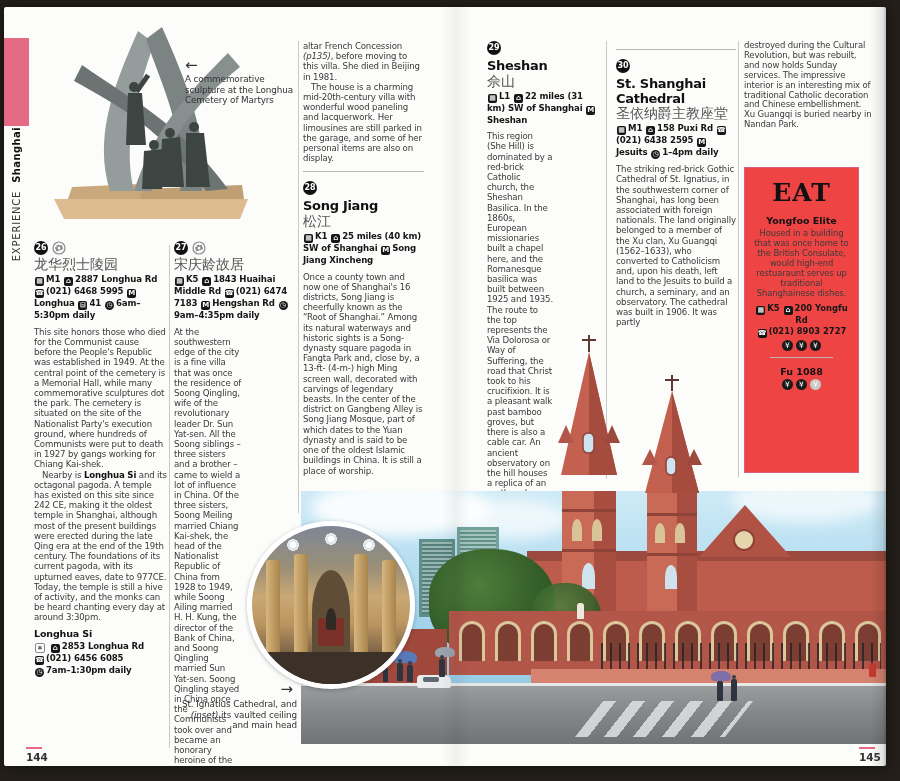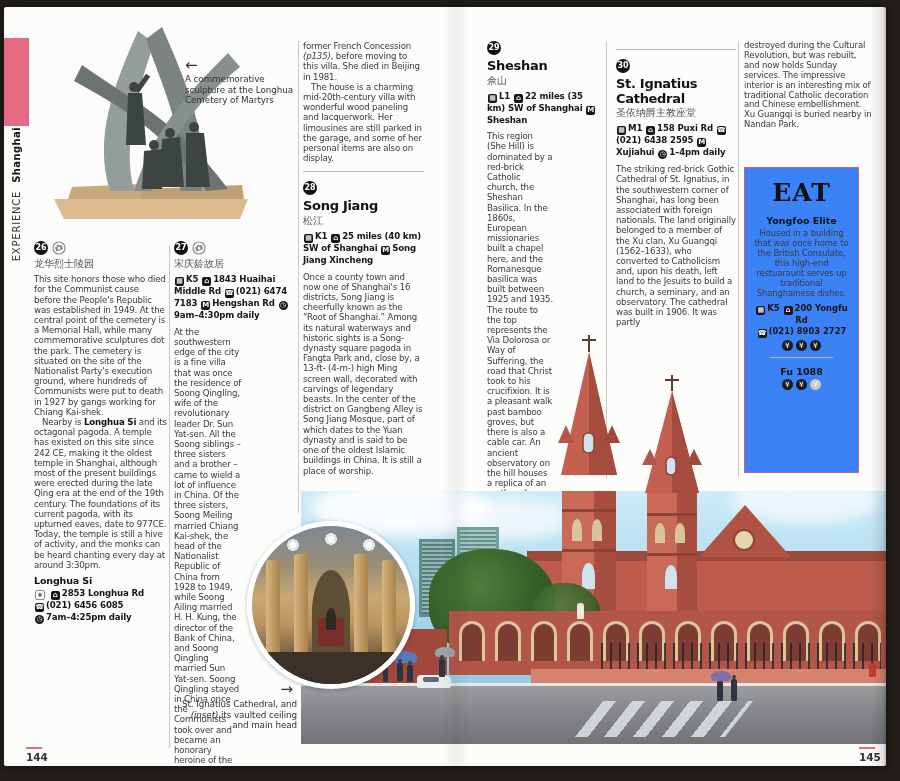--- a/index.html
+++ b/index.html
@@ -30,41 +30,41 @@
   
   .col{position:absolute;color:#3a3a3a;font-size:8.6px;line-height:10.2px;letter-spacing:-0.15px;}
   .col p{margin:0 0 5px 0;}
   .col p.indent{text-indent:8px;margin-top:-5px;}
   .rule{position:absolute;width:1px;background:#c9c9c6;}
 
   .badge-row{display:flex;align-items:center;gap:4px;margin:0 0 4px 0;}
   .badge{width:14px;height:14px;border-radius:50%;background:#111;color:#fff;
     font-size:8px;font-weight:bold;display:flex;align-items:center;justify-content:center;}
   .entry-title{font-size:13px;line-height:14.5px;font-weight:bold;color:#111;margin:2px 0 2px 0;letter-spacing:-0.3px;}
-  .chinese{font-size:10px;color:#555;margin:0 0 5px 0;letter-spacing:0;}
+  .chinese{font-size:14px;color:#555;margin:0 0 5px 0;letter-spacing:0;}
   .info{font-weight:bold;color:#161616;font-size:8.6px;line-height:11.5px;margin:0 0 7px 0;}
   .chip{display:inline-block;width:9px;height:9px;background:#161616;color:#fff;border-radius:2px;
     font-size:7px;line-height:9px;text-align:center;vertical-align:-1px;margin:0 2px 0 1px;font-weight:bold;letter-spacing:0;}
   .chip.round{border-radius:50%;}
   .chip.outline{background:#fff;border:1px solid #8a8a8a;color:#555;width:8px;height:8px;line-height:8px;}
   .divider{border:none;border-top:1px solid #b9b9b6;margin:8px 0 9px 0;}
   .sub-title{font-weight:bold;color:#111;font-size:9.5px;margin:6px 0 2px 0;}
   .cam{vertical-align:middle;}
 
   
   .circle-push{float:right;width:56px;height:300px;margin-top:176px;}
   .spire-push{float:right;width:46px;height:270px;margin-top:198px;}
 
   
   .cap{font-size:8.8px;line-height:10.6px;color:#333;letter-spacing:-0.1px;}
   .arrow{font-size:15px;color:#333;line-height:12px;}
 
   
   .eat-box{position:absolute;left:740px;top:160px;width:115px;height:306px;border:1px solid #d9607a;
-    background:#3b82f6;box-sizing:border-box;padding:10px 7px 0 7px;text-align:center;z-index:5;}
+    background:#ef4444;box-sizing:border-box;padding:10px 7px 0 7px;text-align:center;z-index:5;}
   .eat-title{font-family:"DejaVu Serif","Liberation Serif",serif;font-weight:bold;font-size:25px;color:#111;
     letter-spacing:1px;margin:0 0 8px 0;}
   .eat-name{font-weight:bold;font-size:9.5px;color:#111;margin:0 0 2px 0;}
   .eat-desc{font-size:8.4px;line-height:10px;color:#3a3a3a;margin:0 0 5px 0;letter-spacing:-0.1px;}
   .eat-info{font-weight:bold;font-size:8.4px;line-height:11px;color:#161616;margin:0 0 5px 0;}
   .yen-row{display:flex;justify-content:center;gap:3px;margin:2px 0 6px 0;}
   .yen{width:11px;height:11px;border-radius:50%;background:#1a1a1a;color:#fff;font-size:7.5px;line-height:11px;text-align:center;}
   .yen.muted{background:#c9c9c6;color:#fff;}
   .eat-divider{border:none;border-top:1px solid #b9b9b6;margin:2px 18px 8px 18px;}
 
@@ -171,28 +171,36 @@
       <svg class="cam" width="14" height="14" viewBox="0 0 14 14">
           <circle cx="7" cy="7" r="6" fill="none" stroke="#8a8a8a" stroke-width="1.2"></circle>
           <g transform="rotate(-20 7 7)">
             <rect x="3.4" y="4.8" width="7.2" height="4.6" rx="0.8" fill="#8a8a8a"></rect>
             <circle cx="7" cy="7.1" r="1.4" fill="#fff"></circle>
             <rect x="5.6" y="3.7" width="2.6" height="1.4" fill="#8a8a8a"></rect>
           </g>
         </svg>
     </div>
     <div class="chinese">龙华烈士陵园</div>
+    <p class="info">
+      <span class="chip">▦</span><span>M1</span>
+      <span class="chip">⌂</span><span>2887 Longhua Rd</span>
+      <span class="chip">☎</span><span>(021) 6468 5995</span>
+      <span class="chip">M</span><span>Longhua</span>
+      <span class="chip">⊟</span><span>41</span>
+      <span class="chip round">◷</span><span>6am–5:30pm daily</span>
+    </p>
     <p>This site honors those who died for the Communist cause before the People's Republic was established in 1949. At the central point of the cemetery is a Memorial Hall, while many commemorative sculptures dot the park. The cemetery is situated on the site of the Nationalist Party's execution ground, where hundreds of Communists were put to death in 1927 by gangs working for Chiang Kai-shek.</p>
     <p class="indent"><span>Nearby is </span><span class="b">Longhua Si</span><span> and its octagonal pagoda. A temple has existed on this site since 242 CE, making it the oldest temple in Shanghai, although most of the present buildings were erected during the late Qing era at the end of the 19th century. The foundations of its current pagoda, with its upturned eaves, date to 977CE. Today, the temple is still a hive of activity, and the monks can be heard chanting every day at around 3:30pm.</span></p>
     <div class="sub-title">Longhua Si</div>
     <p class="info">
       <span class="chip outline">∗</span>
       <span class="chip">⌂</span><span>2853 Longhua Rd</span><br>
       <span class="chip">☎</span><span>(021) 6456 6085</span><br>
-      <span class="chip round">◷</span><span>7am–4:25pm daily</span>
+      <span class="chip round">◷</span><span>7am–1:30pm daily</span>
     </p>
   </div>
 
   <div class="col" style="left:170px;top:234px;width:124px;">
     <div class="badge-row">
       <span class="badge">27</span>
       <svg class="cam" width="14" height="14" viewBox="0 0 14 14">
           <circle cx="7" cy="7" r="6" fill="none" stroke="#8a8a8a" stroke-width="1.2"></circle>
           <g transform="rotate(-20 7 7)">
             <rect x="3.4" y="4.8" width="7.2" height="4.6" rx="0.8" fill="#8a8a8a"></rect>
@@ -200,27 +208,27 @@
             <rect x="5.6" y="3.7" width="2.6" height="1.4" fill="#8a8a8a"></rect>
           </g>
         </svg>
     </div>
     <div class="chinese">宋庆龄故居</div>
     <p class="info">
       <span class="chip">▦</span><span>K5</span>
       <span class="chip">⌂</span><span>1843 Huaihai Middle Rd</span>
       <span class="chip">☎</span><span>(021) 6474 7183</span>
       <span class="chip">M</span><span>Hengshan Rd</span>
-      <span class="chip round">◷</span><span>9am–4:30pm daily</span>
+      <span class="chip round">◷</span><span>9am–4:35pm daily</span>
     </p>
     <p><span class="circle-push"></span><span>At the southwestern edge of the city is a fine villa that was once the residence of Soong Qingling, wife of the revolutionary leader Dr. Sun Yat-sen. All the Soong siblings – three sisters and a brother – came to wield a lot of influence in China. Of the three sisters, Soong Meiling married Chiang Kai-shek, the head of the Nationalist Republic of China from 1928 to 1949, while Soong Ailing married H. H. Kung, the director of the Bank of China, and Soong Qingling married Sun Yat-sen. Soong Qingling stayed in China once the Communists took over and became an honorary heroine of the party. She lived in Shanghai after her husband's death, initially in the house they had shared in the</span></p>
   </div>
 
   <div class="col" style="left:299px;top:34px;width:121px;">
-    <p><span>former French Concession </span><span class="it">(p135)</span><span>, before moving to this villa. She died in Beijing in 1981.</span></p>
+    <p><span>altar French Concession </span><span class="it">(p135)</span><span>, before moving to this villa. She died in Beijing in 1981.</span></p>
     <p class="indent">The house is a charming mid-20th-century villa with wonderful wood paneling and lacquerwork. Her limousines are still parked in the garage, and some of her personal items are also on display.</p>
     <hr class="divider">
     <div class="badge-row">
       <span class="badge">28</span>
     </div>
     <div class="entry-title">Song Jiang</div>
     <div class="chinese">松江</div>
     <p class="info">
       <span class="chip">▦</span><span>K1</span>
       <span class="chip">⌂</span><span>25 miles (40 km) SW of Shanghai</span>
@@ -230,51 +238,51 @@
   </div>
 
   <div class="col" style="left:483px;top:34px;width:112px;">
     <div class="badge-row">
       <span class="badge">29</span>
     </div>
     <div class="entry-title">Sheshan</div>
     <div class="chinese">佘山</div>
     <p class="info">
       <span class="chip">▦</span><span>L1</span>
-      <span class="chip">⌂</span><span>22 miles (35 km) SW of Shanghai</span>
+      <span class="chip">⌂</span><span>22 miles (31 km) SW of Shanghai</span>
       <span class="chip">M</span><span>Sheshan</span>
     </p>
     <p><span class="spire-push"></span><span>This region (She Hill) is dominated by a red-brick Catholic church, the Sheshan Basilica. In the 1860s, European missionaries built a chapel here, and the Romanesque basilica was built between 1925 and 1935. The route to the top represents the Via Dolorosa or Way of Suffering, the road that Christ took to his crucifixion. It is a pleasant walk past bamboo groves, but there is also a cable car. An ancient observatory on the hill houses a replica of an earthquake-monitoring device from 132 CE consisting of a jar with dragon heads around the outside and a pendulum inside. Each dragon has a steel ball in its mouth. When an earthquake occurred, the pendulum would swing, knock the ball out of the corresponding dragon's</span></p>
   </div>
 
   <div class="col" style="left:612px;top:34px;width:120px;">
     <hr class="divider">
     <div class="badge-row">
       <span class="badge">30</span>
     </div>
-    <div class="entry-title">St. Ignatius Cathedral</div>
+    <div class="entry-title">St. Shanghai Cathedral</div>
     <div class="chinese">圣依纳爵主教座堂</div>
     <p class="info">
       <span class="chip">▦</span><span>M1</span>
       <span class="chip">⌂</span><span>158 Puxi Rd</span>
       <span class="chip">☎</span><span>(021) 6438 2595</span>
-      <span class="chip">M</span><span>Xujiahui</span>
+      <span class="chip">M</span><span>Jesuits</span>
       <span class="chip round">◷</span><span>1–4pm daily</span>
     </p>
     <p>The striking red-brick Gothic Cathedral of St. Ignatius, in the southwestern corner of Shanghai, has long been associated with foreign nationals. The land originally belonged to a member of the Xu clan, Xu Guangqi (1562–1633), who converted to Catholicism and, upon his death, left land to the Jesuits to build a church, a seminary, and an observatory. The cathedral was built in 1906. It was partly</p>
   </div>
 
   <div class="col" style="left:740px;top:34px;width:130px;font-size:8.5px;line-height:9.9px;">
     <p>destroyed during the Cultural Revolution, but was rebuilt, and now holds Sunday services. The impressive interior is an interesting mix of traditional Catholic decoration and Chinese embellishment. Xu Guangqi is buried nearby in Nandan Park.</p>
   </div>
 
   <div class="eat-box">
     <div class="eat-title">EAT</div>
     <div class="eat-name">Yongfoo Elite</div>
-    <div class="eat-desc">Housed in a building that was once home to the British Consulate, this high-end restuaraunt serves up traditional Shanghainese dishes.</div>
+    <div class="eat-desc">Housed in a building that was once home to the British Consulate, would high-end restuaraunt serves up traditional Shanghainese dishes.</div>
     <p class="eat-info" style="margin-bottom:2px;">
       <span class="chip">▦</span><span>K5</span>
       <span class="chip">⌂</span><span>200 Yongfu Rd</span><br>
       <span class="chip">☎</span><span>(021) 8903 2727</span>
     </p>
     <div class="yen-row">
       <span class="yen">¥</span>
       <span class="yen">¥</span>
       <span class="yen">¥</span>
     </div>

